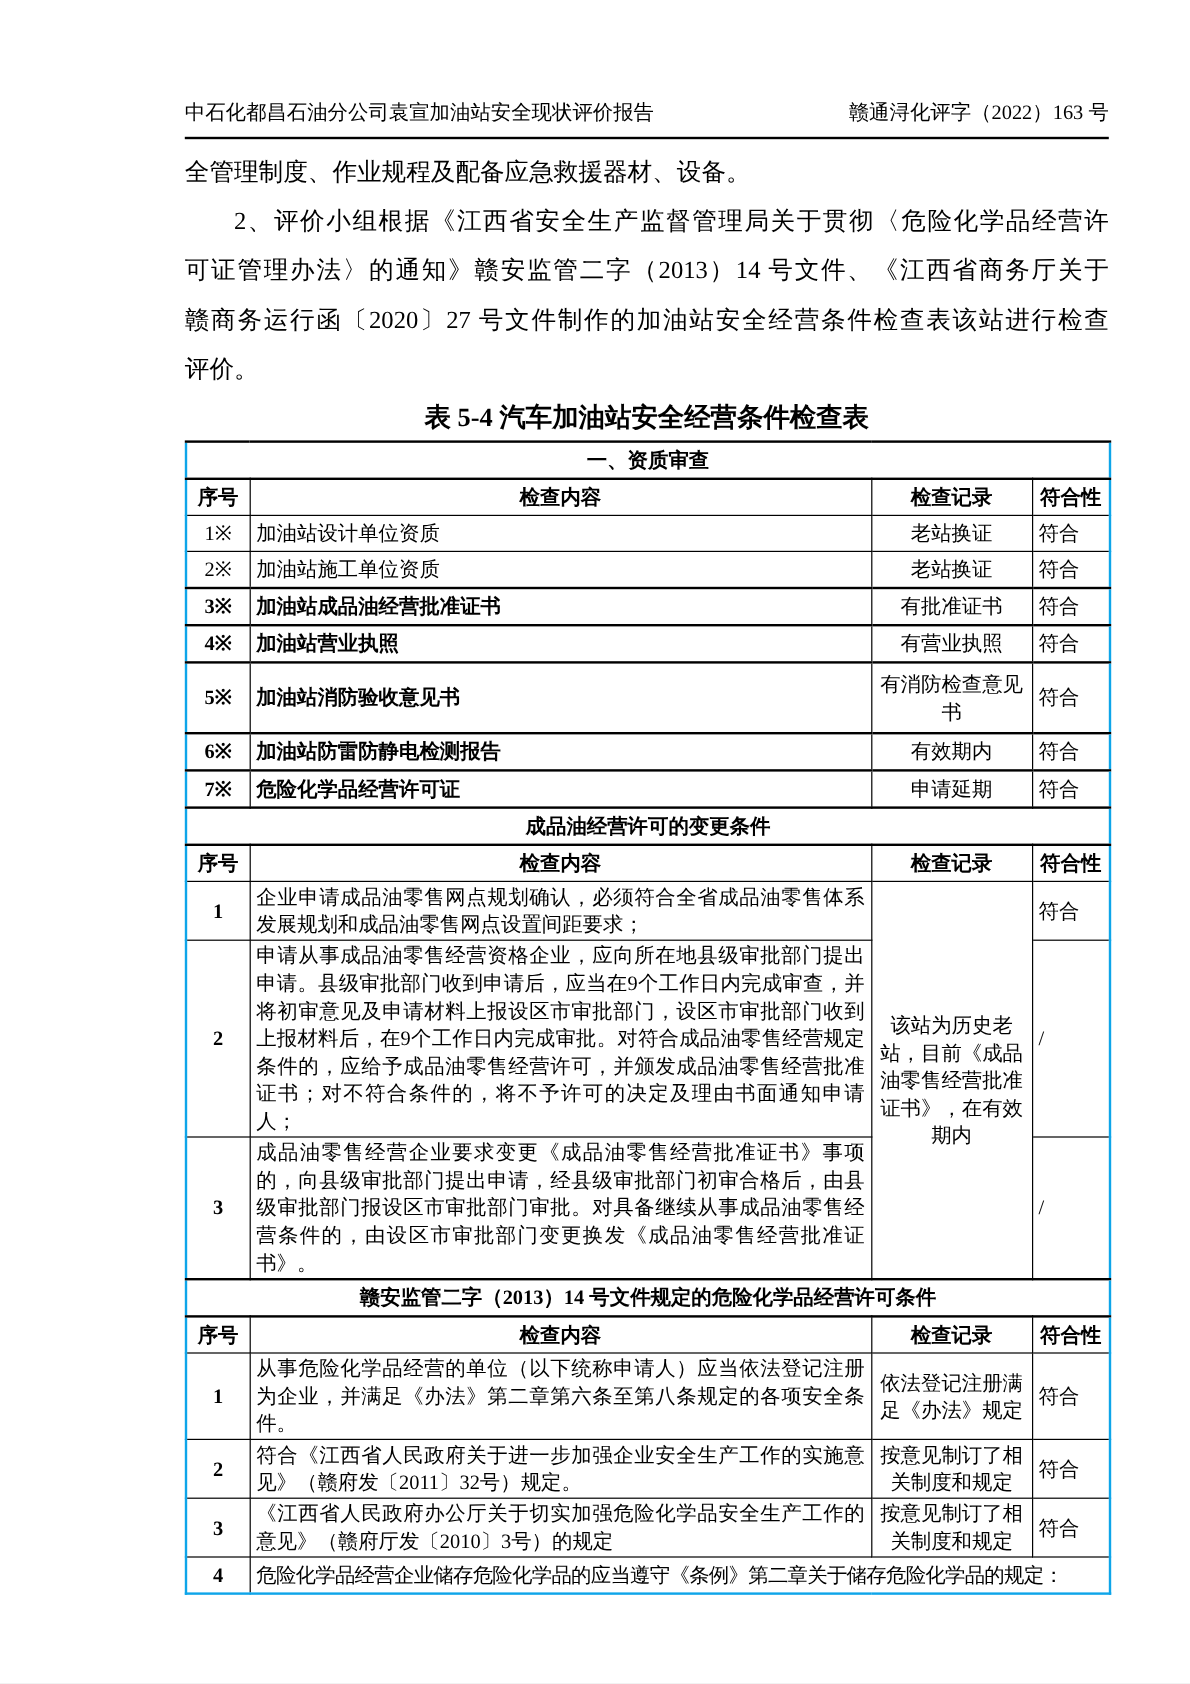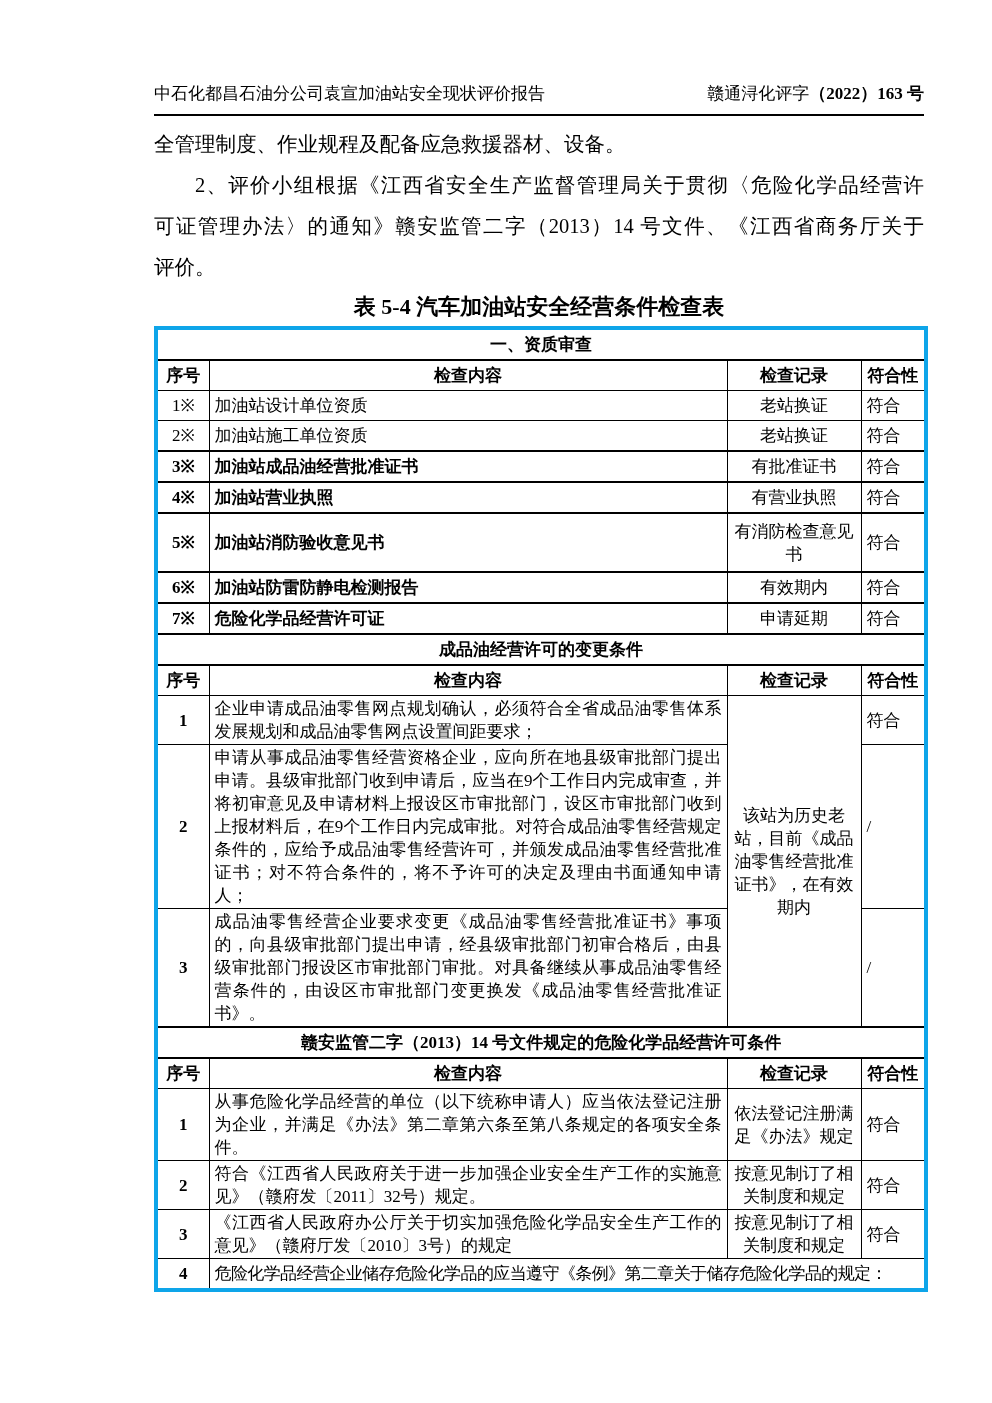--- a/index.html
+++ b/index.html
@@ -9,37 +9,37 @@
     overflow:hidden; margin:0 auto;
   }
   .content { position:absolute; left:132px; top:0; width:770px;padding-left:22px; }
 
   
   .doc-header {
     display:flex; justify-content:space-between; align-items:flex-end;
     padding-top:84px; padding-bottom:10px; border-bottom:2px solid #000;
     font-size:17px; line-height:20px;
   }
-  .doc-header .bold-num { font-weight:bold; }
+  .doc-header .bold-num { font-weight:normal; }
 
   
   .body-text { margin-top:8px; font-size:20.5px; line-height:41px; text-align:justify; }
   .line { width:770px; }
   .jl { text-align-last:justify; }
   .indent { text-indent:41px; }
 
   
   .table-title {
     text-align:center; font-weight:bold; font-size:22px; line-height:30px; margin-top:4px;
   }
 
   
   table.checklist {
     border-collapse:collapse; table-layout:fixed; width:770px; margin-top:4px;
-    font-size:17px; line-height:23px; border:4px solid #0ea5e9;
+    font-size:17px; line-height:23px; border:2px solid #0ea5e9;
   }
   .checklist td { border:1px solid #000; padding:1px 5px; vertical-align:middle; }
   .checklist tr.sect td {
     font-weight:bold; text-align:center; height:27px;
     border-top:2px solid #000; border-bottom:2px solid #000;
   }
   .checklist tr.hdr td { font-weight:bold; text-align:center; height:27px; }
   .checklist tr.r27 td { height:27px; }
   .checklist tr.r55 td { height:55px; }
   .c-num  { text-align:center; padding:1px 2px; }
@@ -58,20 +58,21 @@
 
     <div class="doc-header">
       <span>中石化都昌石油分公司袁宣加油站安全现状评价报告</span>
       <span><span>赣通浔化评字</span><span class="bold-num">（2022）163</span> <span class="bold-num">号</span></span>
     </div>
 
     <div class="body-text">
       <div class="line">全管理制度、作业规程及配备应急救援器材、设备。</div>
       <div class="line indent jl">2、评价小组根据《江西省安全生产监督管理局关于贯彻〈危险化学品经营许</div>
       <div class="line jl">可证管理办法〉的通知》赣安监管二字（2013）14 号文件、《江西省商务厅关于</div>
+      <div class="line jl">赣商务运行函〔2020〕27 号文件制作的加油站安全经营条件检查表该站进行检查</div>
       <div class="line">评价。</div>
     </div>
 
     <div class="table-title">表 5-4 汽车加油站安全经营条件检查表</div>
 
     <table class="checklist">
       <colgroup>
           <col style="width:53px">
           <col style="width:518px">
           <col style="width:134px">

